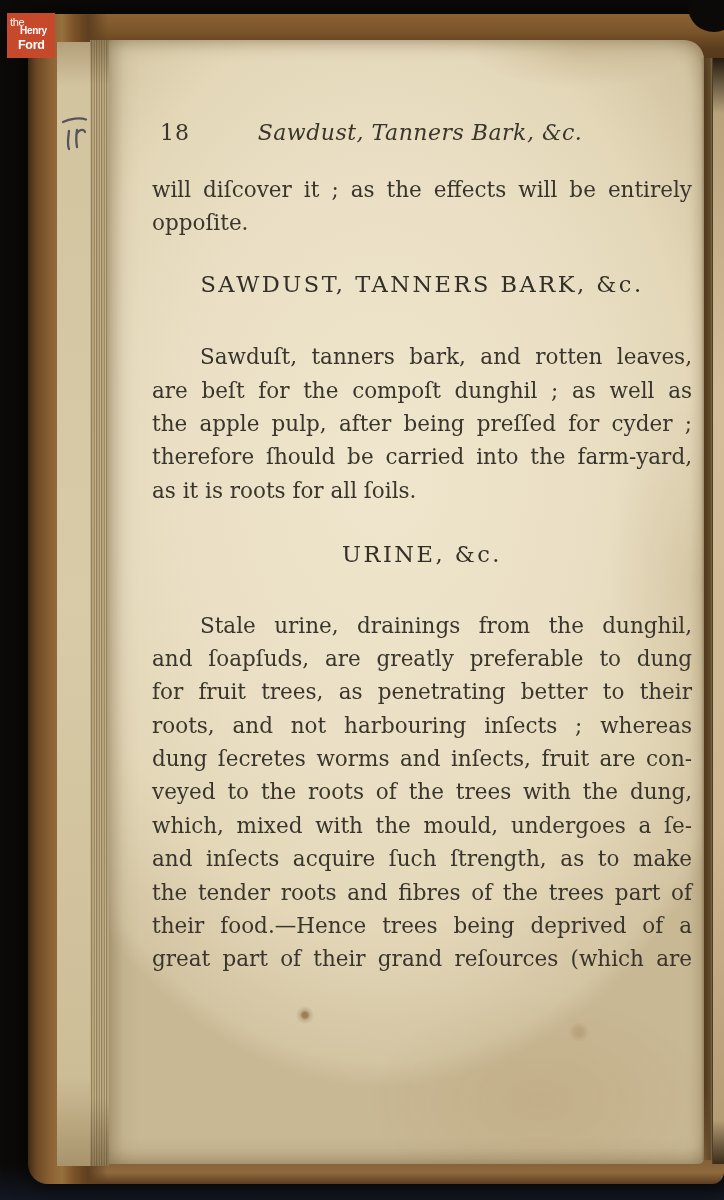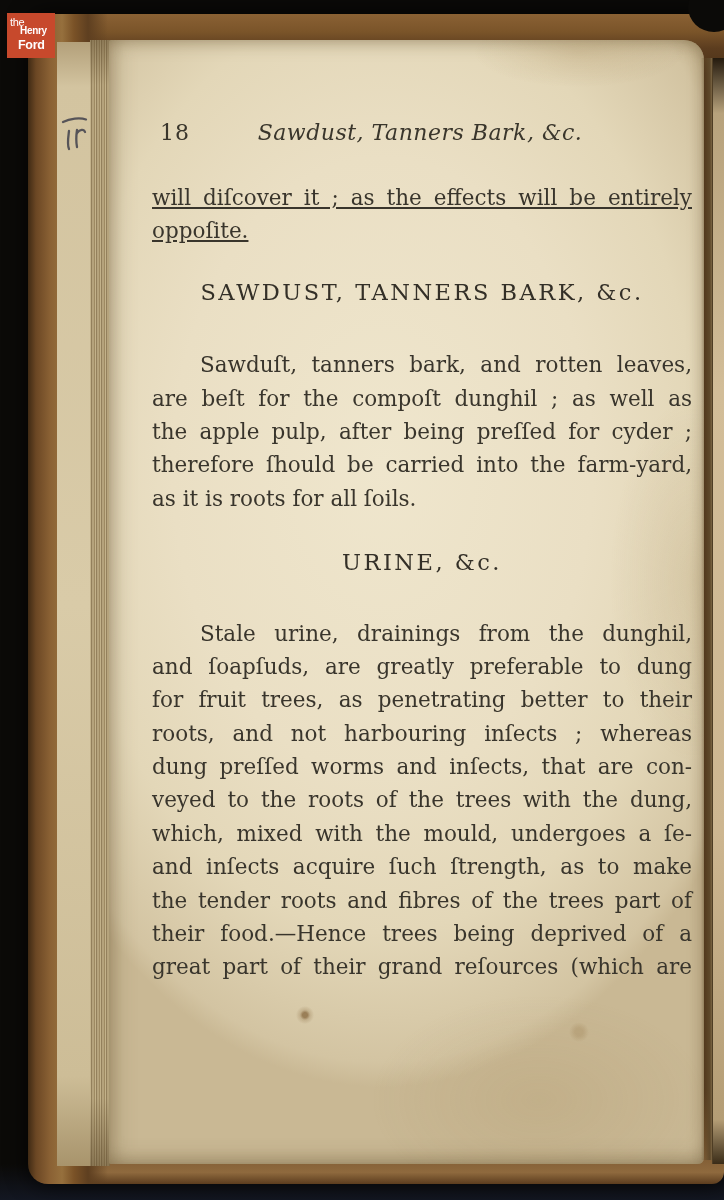--- a/index.html
+++ b/index.html
@@ -80,21 +80,21 @@
   .running-head .num{width:36px;padding-left:8px;letter-spacing:1px;}
   .running-head .title{flex:1;text-align:center;font-style:italic;padding-right:48px;letter-spacing:.5px;}
   .text-col{
     position:absolute;left:43px;top:133px;width:540px;
     color:#39352c;font-size:21.5px;line-height:33.4px;
   }
   .sec .line{text-align:justify;text-align-last:justify;height:33.4px;white-space:nowrap0;}
   .sec .line.short{text-align-last:left;}
   .sec .line.indent{text-indent:48px;}
   .sec.heading{text-align:center;letter-spacing:2.5px;font-size:22.5px;color:#332f27;height:33.4px;}
-  .sec0{margin-top:8px;text-decoration:underline;}
+  .sec0{margin-top:0;}
   .sec1{margin-top:28px;}
   .sec2{margin-top:39px;}
   .sec3{margin-top:31px;}
   .sec4{margin-top:37px;}
 </style>
 </head>
 <body>
 
 <div class="stage">
 
@@ -130,21 +130,21 @@
           <div class="line">the apple pulp, after being preſſed for cyder ;</div>
           <div class="line">therefore ſhould be carried into the farm-yard,</div>
           <div class="line short">as it is roots for all ſoils.</div>
         </div>
         <div class="sec sec3 heading">URINE, &amp;c.</div>
         <div class="sec sec4 paragraph">
           <div class="line indent">Stale urine, drainings from the dunghil,</div>
           <div class="line">and ſoapſuds, are greatly preferable to dung</div>
           <div class="line">for fruit trees, as penetrating better to their</div>
           <div class="line">roots, and not harbouring inſects ; whereas</div>
-          <div class="line">dung preſſed worms and inſects, that are con-</div>
+          <div class="line">dung ſecretes worms and inſects, fruit are con-</div>
           <div class="line">veyed to the roots of the trees with the dung,</div>
           <div class="line">which, mixed with the mould, undergoes a ſe-</div>
           <div class="line">and inſects acquire ſuch ſtrength, as to make</div>
           <div class="line">the tender roots and fibres of the trees part of</div>
           <div class="line">their food.—Hence trees being deprived of a</div>
           <div class="line">great part of their grand reſources (which are</div>
         </div>
       </div>
   </div>
 

